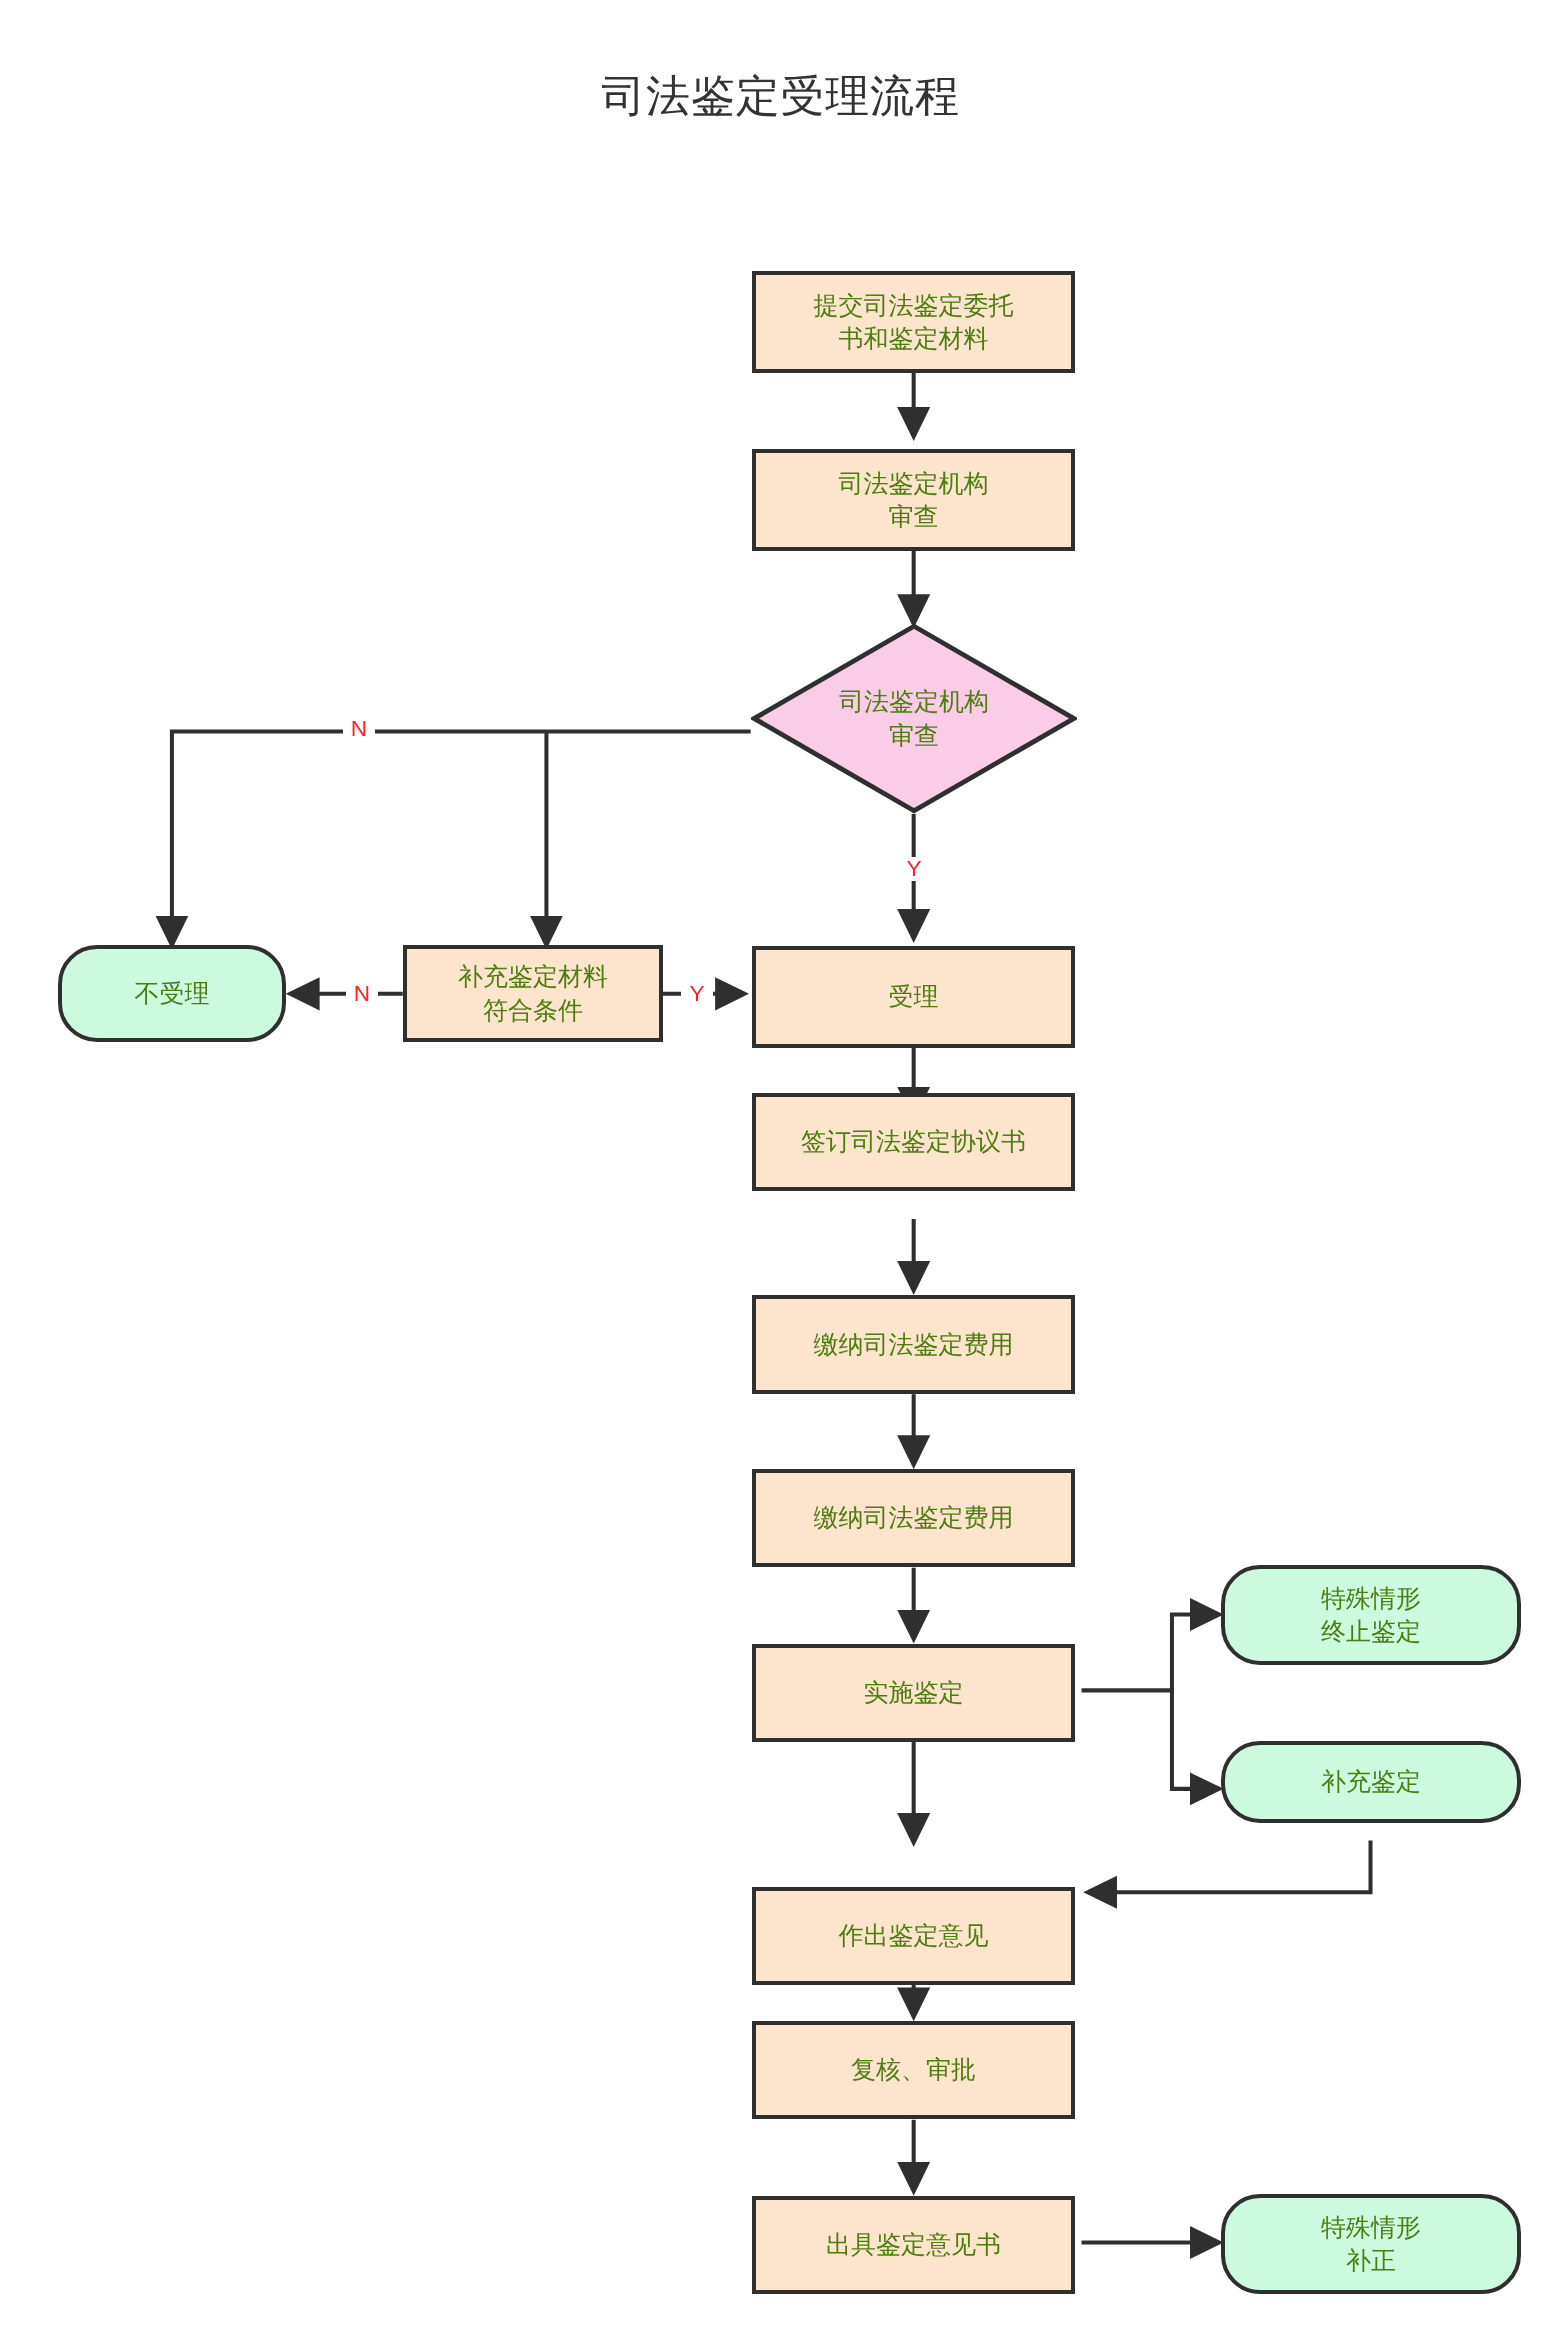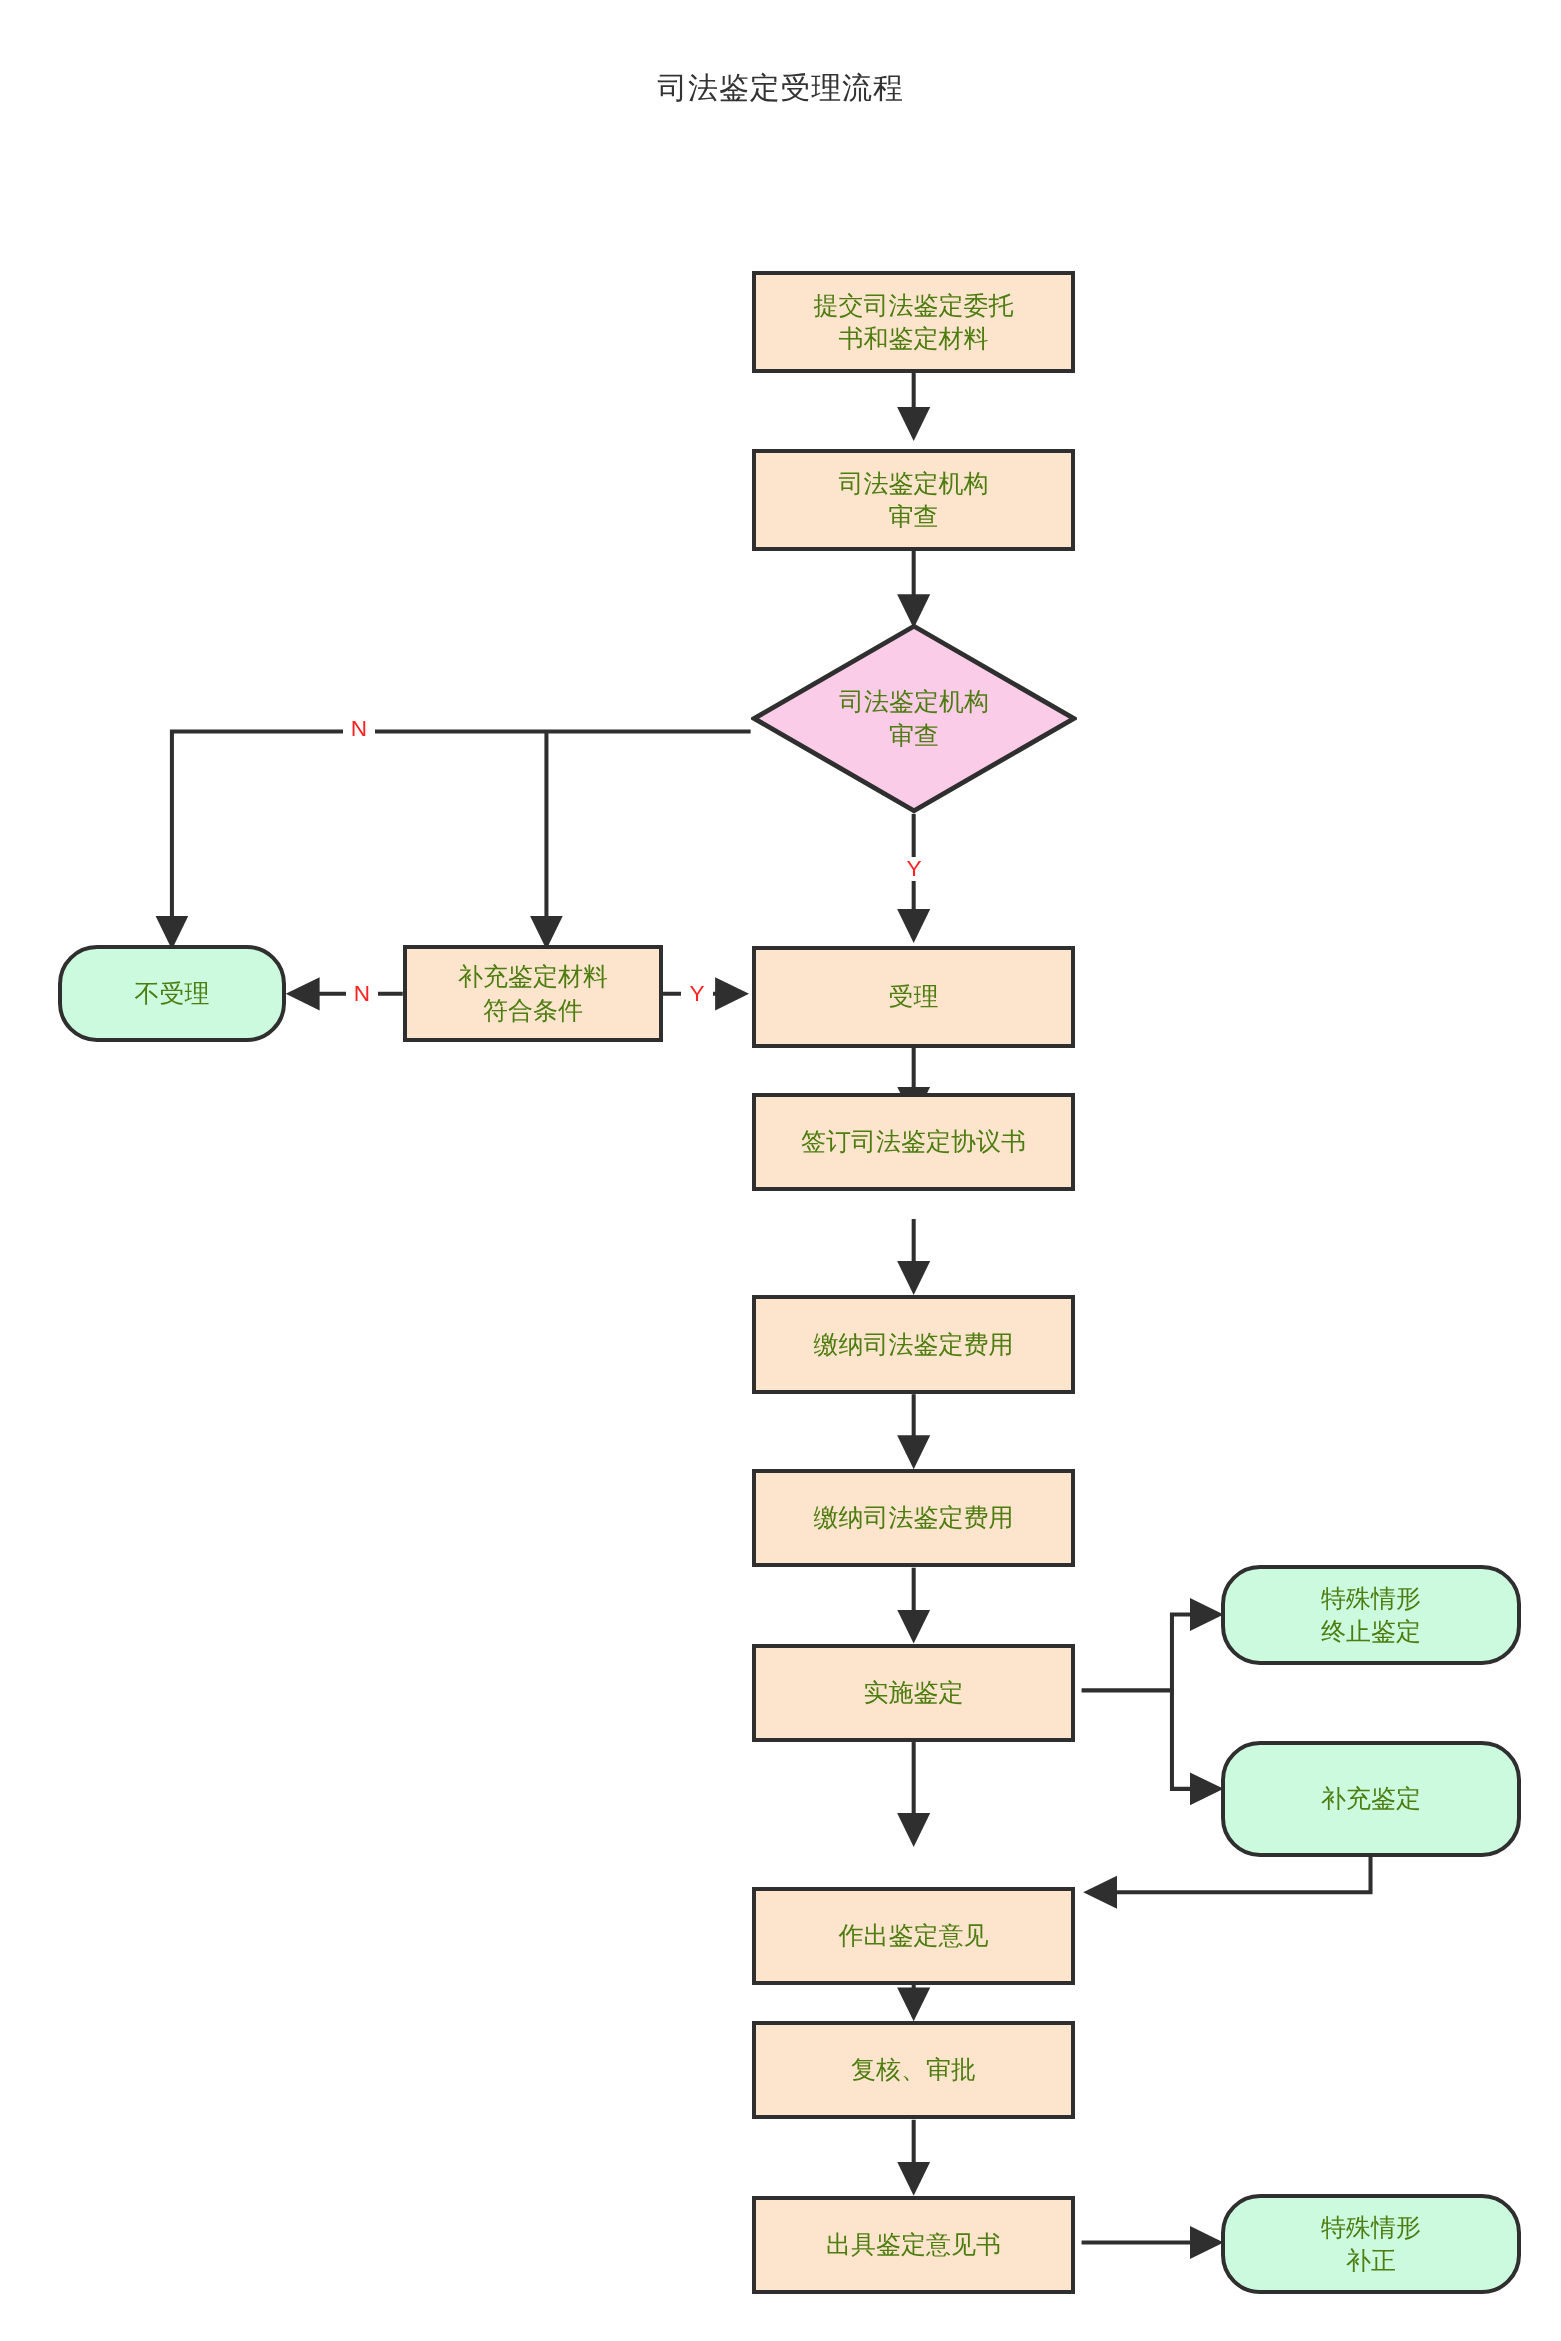--- a/index.html
+++ b/index.html
@@ -21,21 +21,21 @@
   #edge-layer {
     position: absolute;
     left: 0; top: 0;
     width: 1561px; height: 2342px;
   }
   .diagram-title {
     position: absolute;
     left: 0; top: 71px;
     width: 1561px;
     text-align: center;
-    font-size: 30px;
+    font-size: 44px;
     color: #333333;
     letter-spacing: 0.8px;
     line-height: 1.15;
     white-space: pre;
   }
   .node {
     position: absolute;
     display: flex;
     align-items: center;
     justify-content: center;
@@ -175,21 +175,21 @@
 
   <div class="node process" style="left:752px; top:1644px; width:323px; height:98px;">
     <span class="label">实施鉴定</span>
   </div>
 
   <div class="node terminal" style="left:1221px; top:1565px; width:300px; height:100px;">
     <span class="label">特殊情形
 终止鉴定</span>
   </div>
 
-  <div class="node terminal" style="left:1221px; top:1741px; width:300px; height:116px;text-align:right;">
+  <div class="node terminal" style="left:1221px; top:1741px; width:300px; height:82px;text-align:right;">
     <span class="label">补充鉴定</span>
   </div>
 
   <div class="node process" style="left:752px; top:1847px; width:323px; height:98px;margin-top:40px;">
     <span class="label">作出鉴定意见</span>
   </div>
 
   <div class="node process" style="left:752px; top:2021px; width:323px; height:98px;">
     <span class="label">复核、审批</span>
   </div>

